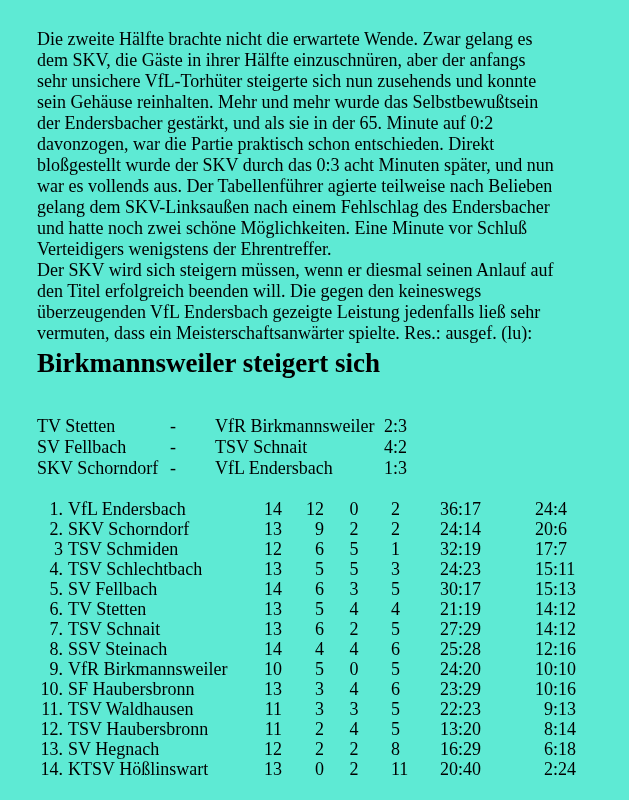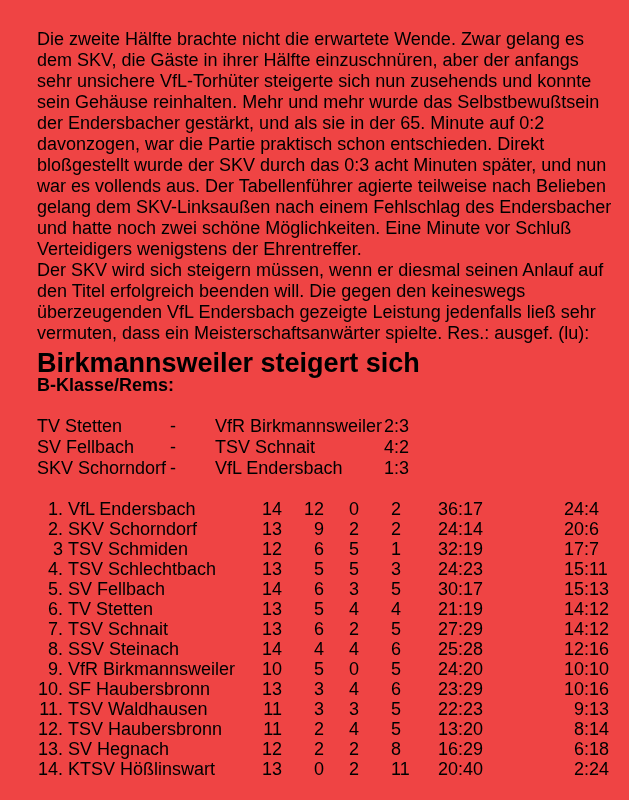--- a/index.html
+++ b/index.html
@@ -4,23 +4,23 @@
 <style>
   html, body {
     margin: 0;
     padding: 0;
     background: #ffffff;
   }
   .page {
     position: relative;
     width: 629px;
     height: 800px;
-    background: #ef4444;
+    background: #5eead4;
     overflow: hidden;
-    font-family: Liberation Sans, sans-serif;
+    font-family: Liberation Serif, serif;
     color: #000000;
   }
   .article {
     position: absolute;
     left: 37px;
     top: 29px;
     font-size: 18px;
     line-height: 21px;
     white-space: nowrap;
   }
@@ -66,21 +66,21 @@
     line-height: 20px;
   }
   .st-row { position: relative; height: 20px; }
   .st-rank  { position: absolute; left: 30px;  width: 33px; text-align: right; }
   .st-team  { position: absolute; left: 68px;  white-space: nowrap; }
   .st-games { position: absolute; left: 250px; width: 32px; text-align: right; }
   .st-won   { position: absolute; left: 292px; width: 32px; text-align: right; }
   .st-drawn { position: absolute; left: 338px; width: 32px; text-align: center; }
   .st-lost  { position: absolute; left: 391px; white-space: nowrap; }
   .st-goals { position: absolute; left: 430px; white-space: nowrap; }
-  .st-points{ position: absolute; left: 550px; white-space: nowrap; }
+  .st-points{ position: absolute; left: 519px; white-space: nowrap; }
   .num-a { display: inline-block; width: 28px; text-align: right; }
   .pts-a { display: inline-block; width: 34px; text-align: right; }
 </style>
 </head>
 <body>
 
 <div class="page">
   <div class="article">
       <div class="article-line">Die zweite Hälfte brachte nicht die erwartete Wende. Zwar gelang es</div>
       <div class="article-line">dem SKV, die Gäste in ihrer Hälfte einzuschnüren, aber der anfangs</div>
@@ -92,21 +92,20 @@
       <div class="article-line">war es vollends aus. Der Tabellenführer agierte teilweise nach Belieben</div>
       <div class="article-line">gelang dem SKV-Linksaußen nach einem Fehlschlag des Endersbacher</div>
       <div class="article-line">und hatte noch zwei schöne Möglichkeiten. Eine Minute vor Schluß</div>
       <div class="article-line">Verteidigers wenigstens der Ehrentreffer.</div>
       <div class="article-line">Der SKV wird sich steigern müssen, wenn er diesmal seinen Anlauf auf</div>
       <div class="article-line">den Titel erfolgreich beenden will. Die gegen den keineswegs</div>
       <div class="article-line">überzeugenden VfL Endersbach gezeigte Leistung jedenfalls ließ sehr</div>
       <div class="article-line">vermuten, dass ein Meisterschaftsanwärter spielte. Res.: ausgef. (lu):</div>
     </div>
   <h1 class="headline">Birkmannsweiler steigert sich</h1>
-  <h2 class="subheading">B-Klasse/Rems:</h2>
   <div class="results">
       <div class="res-row">
         <span class="res-home">TV Stetten</span>
         <span class="res-sep">-</span>
         <span class="res-away">VfR Birkmannsweiler</span>
         <span class="res-score">2:3</span>
       </div>
       <div class="res-row">
         <span class="res-home">SV Fellbach</span>
         <span class="res-sep">-</span>

